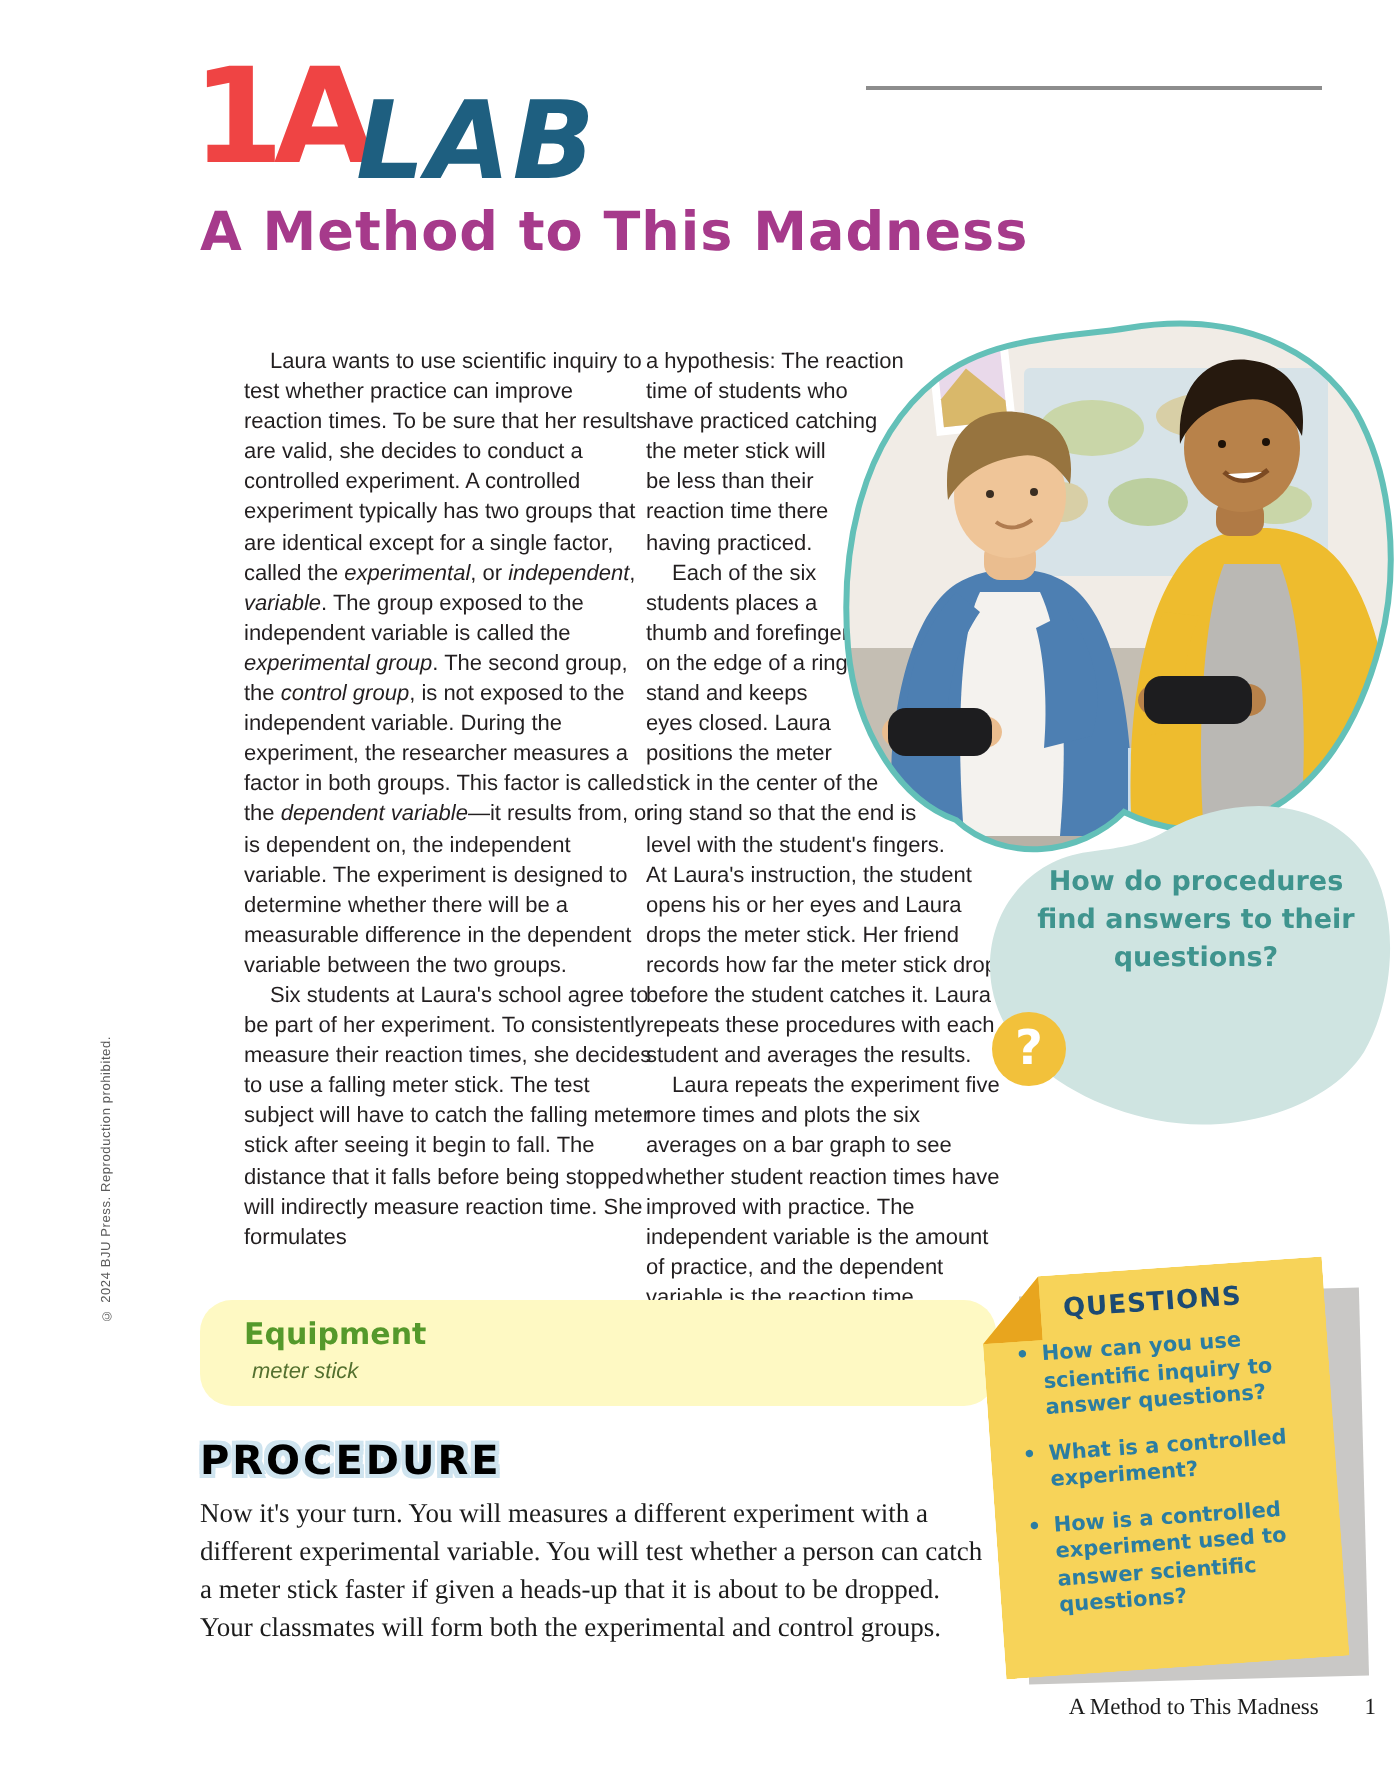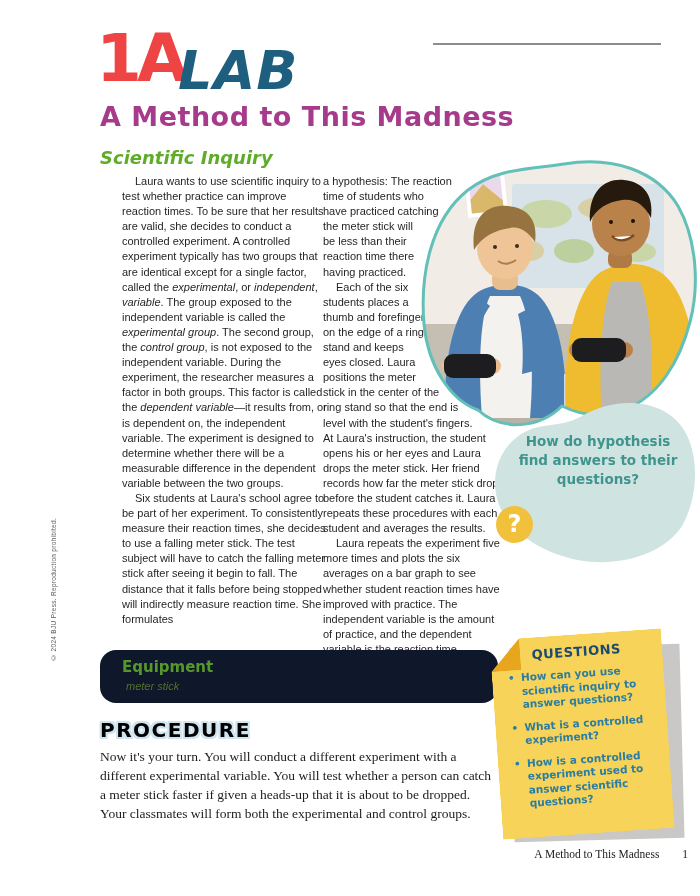--- a/index.html
+++ b/index.html
@@ -41,21 +41,21 @@
   .qblob svg{position:absolute;left:0;top:0;}
   .qblob-text{position:absolute;left:32px;top:36px;width:160px;text-align:center;
               font-family:"DejaVu Sans",sans-serif;font-size:13.5px;font-weight:800;
               color:#3F948E;line-height:19px;}
   .qmark{position:absolute;left:10px;top:110px;width:37px;height:37px;border-radius:50%;
          background:#F2C13B;color:#ffffff;font-family:"DejaVu Sans",sans-serif;
          font-size:24px;font-weight:800;text-align:center;line-height:36px;}
 
   
   .equip{position:absolute;left:100px;top:650px;width:398px;height:53px;border-radius:16px;
-         background:#0f172a;}
+         background:#fef9c3;}
   .equip-h{position:absolute;left:22px;top:8px;font-family:"DejaVu Sans",sans-serif;
            font-size:15px;font-weight:800;color:#55992B;}
   .equip-list{position:absolute;left:26px;top:30px;margin:0;padding:0;list-style:none;
               font-size:11px;color:#53702F;font-style:italic;}
 
   
   .proc-h{position:absolute;left:100px;top:718px;margin:0;font-family:"DejaVu Sans",sans-serif;
           font-size:20px;font-weight:900;color:#000000;letter-spacing:1.5px;
           text-shadow:-2px -2px 0 #cfe4ef,2px -2px 0 #cfe4ef,-2px 2px 0 #cfe4ef,2px 2px 0 #cfe4ef,
                       0 -2px 0 #cfe4ef,0 2px 0 #cfe4ef,-2px 0 0 #cfe4ef,2px 0 0 #cfe4ef;}
@@ -90,21 +90,20 @@
 <div class="page">
 
   <div class="copyright">© 2024 BJU Press. Reproduction prohibited.</div>
 
   <div class="name-line"></div>
 
   <span class="lab-num">1A</span>
   <span class="lab-word">LAB</span>
   <h1 class="lab-title">A Method to This Madness</h1>
 
-  <h2 class="inquiry-heading">Scientific Inquiry</h2>
 
   <div class="col col1">
       <p class="bp"><span>Laura wants to use scientific inquiry to test whether practice can improve reaction times. To be sure that her results are valid, she decides to conduct a controlled experiment. A controlled experiment typically has two groups that are identical except for a single factor, called the </span><em>experimental</em><span>, or </span><em>independent</em><span>, </span><em>variable</em><span>. The group exposed to the independent variable is called the </span><em>experimental group</em><span>. The second group, the </span><em>control group</em><span>, is not exposed to the independent variable. During the experiment, the researcher measures a factor in both groups. This factor is called the </span><em>dependent variable</em><span>—it results from, or is dependent on, the independent variable. The experiment is designed to determine whether there will be a measurable difference in the dependent variable between the two groups.</span></p>
       <p class="bp"><span>Six students at Laura's school agree to be part of her experiment. To consistently measure their reaction times, she decides to use a falling meter stick. The test subject will have to catch the falling meter stick after seeing it begin to fall. The distance that it falls before being stopped will indirectly measure reaction time. She formulates</span></p>
     </div>
 
   <div class="col col2">
     <div class="sp" style="width:48px;height:30px"></div>
     <div class="sp" style="width:60px;height:30px"></div>
     <div class="sp" style="width:80px;height:61px"></div>
@@ -177,33 +176,33 @@
         </g>
       </g>
     </g>
     <path d="M148 8 C196 0 240 14 262 50 C280 82 284 128 274 166 C264 204 244 240 208 254 C184 263 162 258 146 250 C124 272 86 276 62 254 C34 244 12 210 8 168 C4 120 14 64 52 34 C80 12 116 13 148 8 Z" fill="none" stroke="#63C0B8" stroke-width="3"></path>
   </svg>
 
   <div class="qblob">
     <svg width="214" height="178" viewBox="0 0 214 178">
       <path d="M96 20 C130 0 178 2 198 34 C214 60 212 102 196 130 C178 158 132 172 92 164 C52 156 16 132 10 98 C4 64 26 34 58 30 C72 28 84 27 96 20 Z" fill="#CFE4E1"></path>
     </svg>
-    <div class="qblob-text">How do hypothesis find answers to their questions?</div>
+    <div class="qblob-text">How do procedures find answers to their questions?</div>
     <div class="qmark">?</div>
   </div>
 
   <div class="equip">
     <div class="equip-h">Equipment</div>
     <ul class="equip-list">
         <li>meter stick</li>
       </ul>
   </div>
 
   <h2 class="proc-h">PROCEDURE</h2>
-  <p class="proc-p">Now it's your turn. You will conduct a different experiment with a different experimental variable. You will test whether a person can catch a meter stick faster if given a heads-up that it is about to be dropped. Your classmates will form both the experimental and control groups.</p>
+  <p class="proc-p">Now it's your turn. You will measures a different experiment with a different experimental variable. You will test whether a person can catch a meter stick faster if given a heads-up that it is about to be dropped. Your classmates will form both the experimental and control groups.</p>
 
   <div class="note-wrap">
     <div class="note-shadow"></div>
     <div class="note">
       <div class="note-fold"></div>
       <div class="note-h">QUESTIONS</div>
       <ul class="note-list">
           <li>How can you use scientific inquiry to answer questions?</li>
           <li>What is a controlled experiment?</li>
           <li>How is a controlled experiment used to answer scientific questions?</li>

